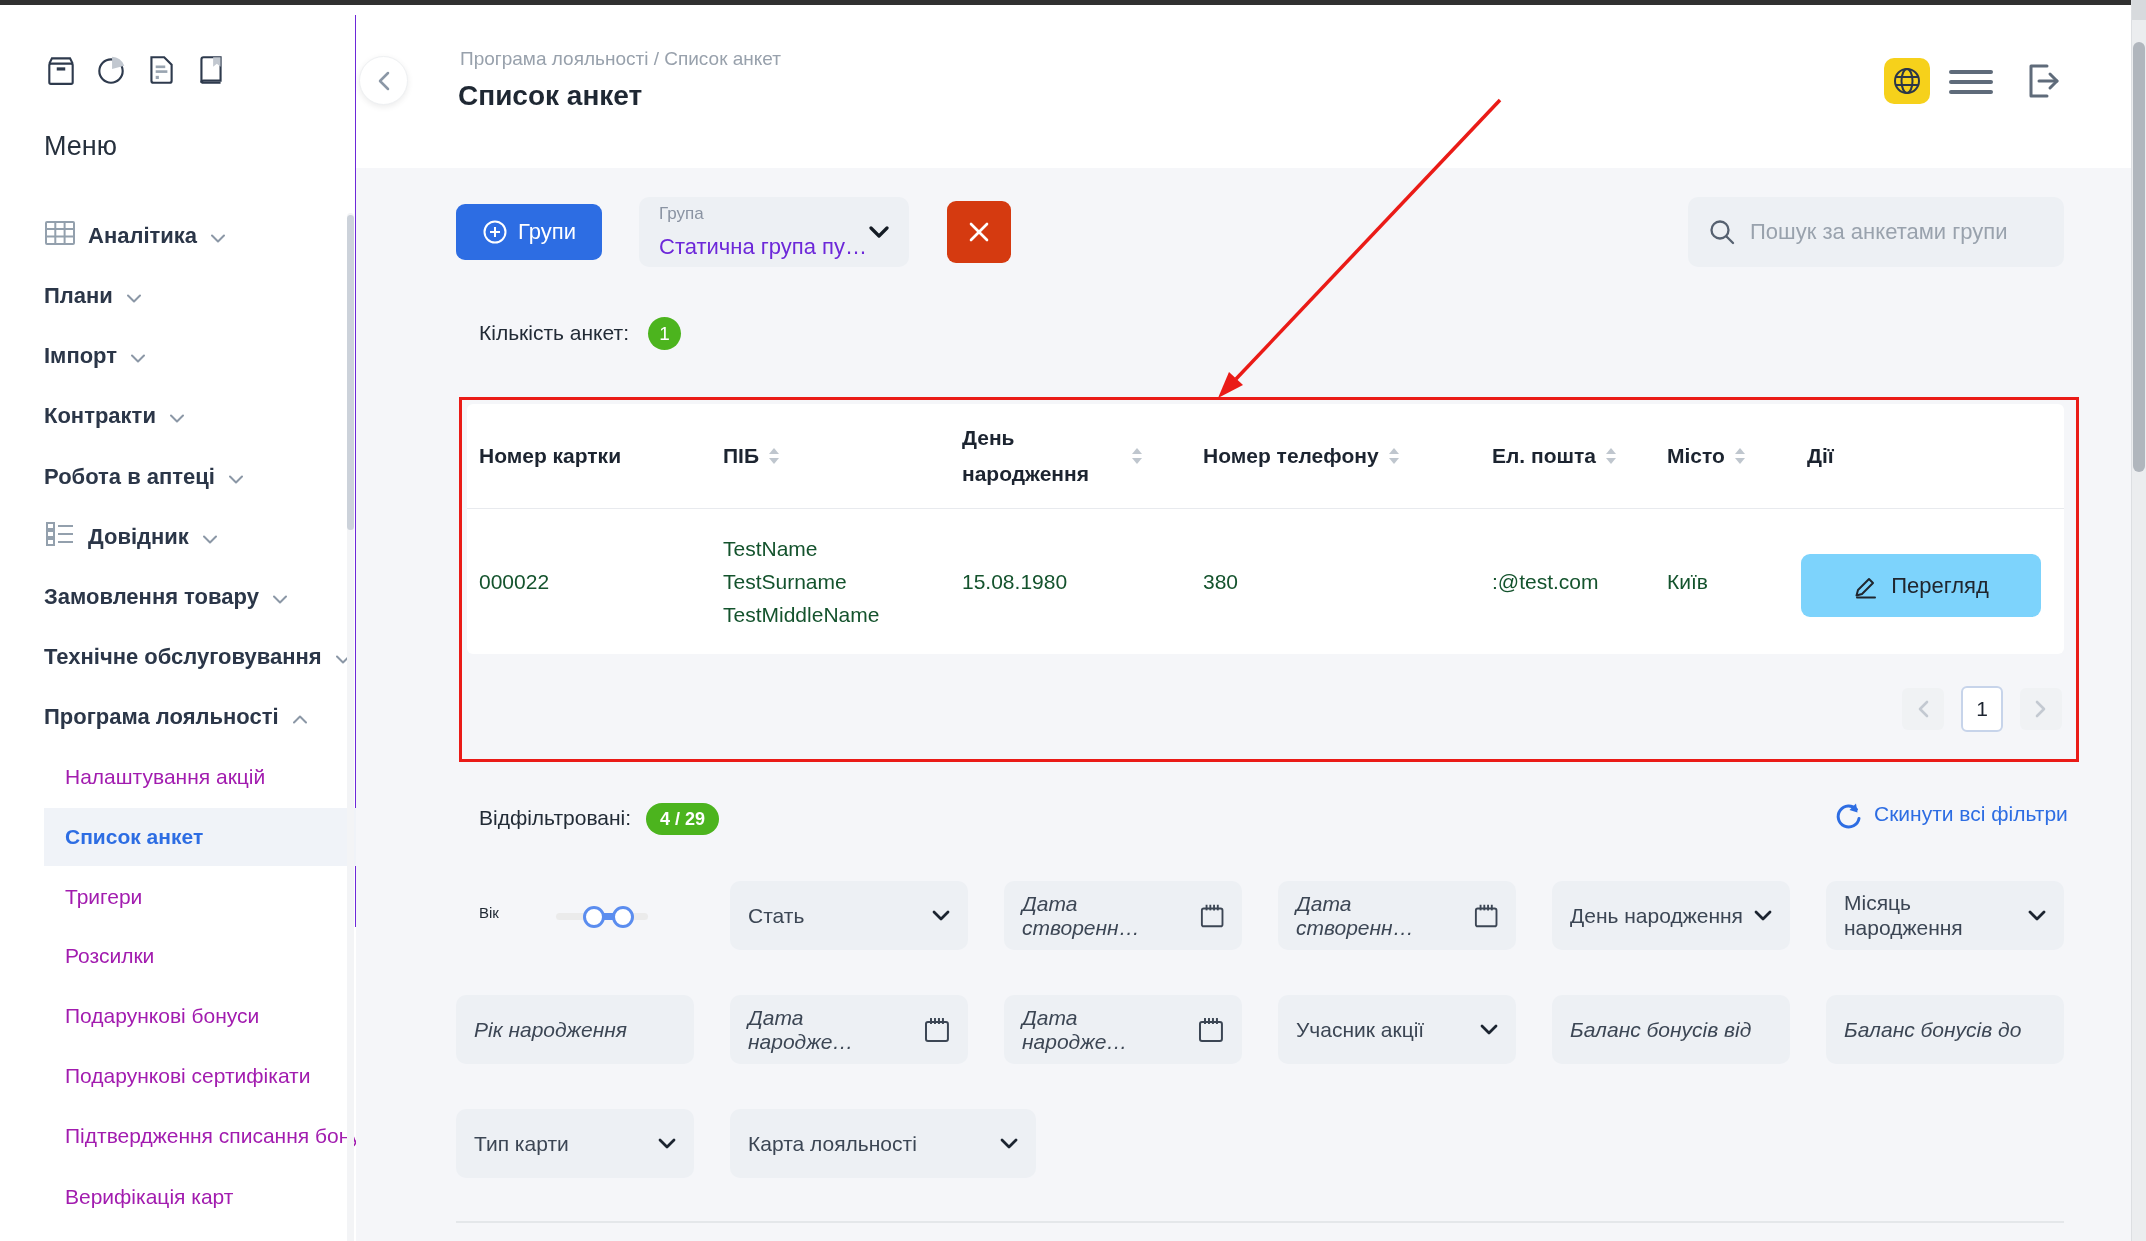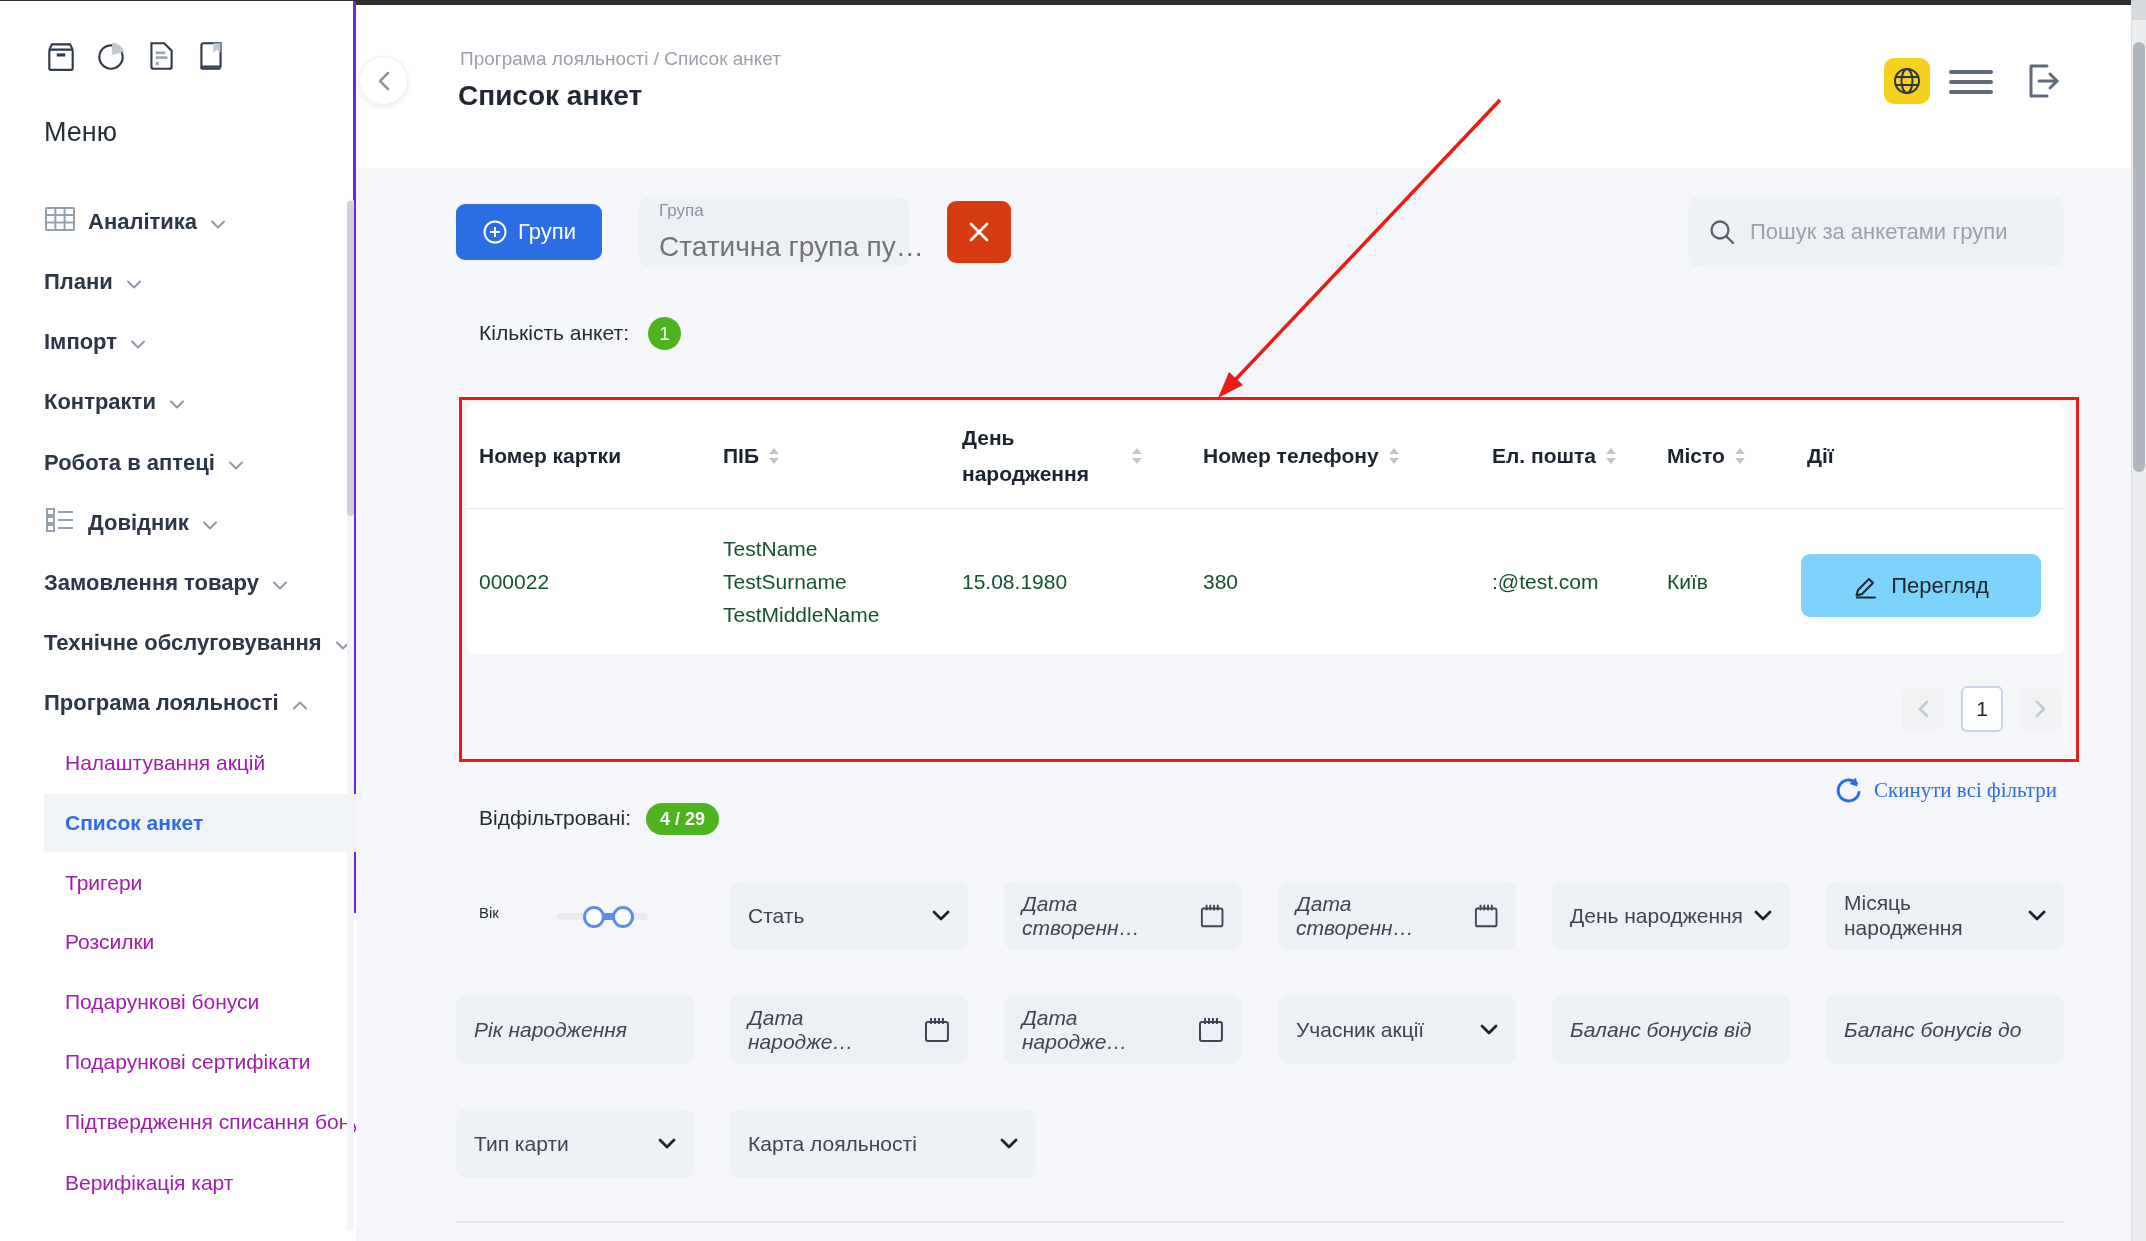--- a/index.html
+++ b/index.html
@@ -4,21 +4,21 @@
 <style>
   html,body{margin:0;padding:0;background:#fff;}
   .root{position:relative;width:2146px;height:1241px;overflow:hidden;background:#fff;
         font-family:"Liberation Sans",sans-serif;color:#2b3648;}
   
   .topbar{position:absolute;left:0;top:0;width:2132px;height:5px;background:#303030;}
   .pg-scroll{position:absolute;right:0;top:0;width:14px;height:1241px;background:#ebedef;border-left:1px solid #dcdfe2;}
   .pg-scroll .cap{position:absolute;left:0;top:0;width:14px;height:20px;background:#d7dadd;}
   .pg-scroll .thumb{position:absolute;left:1px;top:42px;width:12px;height:430px;background:#b0b6bd;border-radius:6px;}
   
-  .sidebar{position:absolute;left:0;top:1px;width:356px;height:912px;background:#fff;border-right:3px solid #6d28d9;box-sizing:border-box;}
+  .sidebar{position:absolute;left:0;top:15px;width:356px;height:912px;background:#fff;border-right:1px solid #6d28d9;box-sizing:border-box;}
   .side-icons{position:absolute;left:44px;top:38px;display:flex;gap:16px;align-items:center;color:#2e3a4d;}
   .menu-title{position:absolute;left:44px;top:116px;font-size:27px;font-weight:500;color:#26303d;}
   .mi{position:absolute;left:44px;height:30px;display:flex;align-items:center;gap:12px;font-size:22px;font-weight:700;color:#2b3648;cursor:pointer;white-space:nowrap;}
   .mi .chev{margin-left:2px;flex:none;}
   .sub{position:absolute;left:44px;width:312px;height:58px;display:flex;align-items:center;padding-left:21px;box-sizing:border-box;font-size:21px;color:#a21caf;cursor:pointer;white-space:nowrap;overflow:hidden;}
   .sub.active{background:#f0f3f8;color:#2d6de3;font-weight:700;}
   .side-scroll{position:absolute;left:347px;top:198px;width:7px;height:1032px;background:#f3f4f6;border-radius:4px;}
   .side-scroll .thumb{position:absolute;left:0;top:2px;width:7px;height:315px;background:#ccd2da;border-radius:4px;}
   
   .hdr-band{position:absolute;left:356px;top:5px;width:1776px;height:163px;background:#fff;}
@@ -27,41 +27,41 @@
   .breadcrumb{position:absolute;left:460px;top:48px;font-size:19px;color:#98a1ac;}
   .page-title{position:absolute;left:458px;top:80px;font-size:28px;font-weight:700;color:#1f2833;}
   .globe-btn{position:absolute;left:1884px;top:58px;width:46px;height:46px;border-radius:10px;background:#f6d11b;display:flex;align-items:center;justify-content:center;cursor:pointer;color:#2b3648;}
   .burger{position:absolute;left:1949px;top:70px;width:44px;height:24px;cursor:pointer;}
   .burger i{position:absolute;left:0;width:44px;height:4px;border-radius:2px;background:#5f6b7a;}
   .logout-btn{position:absolute;left:2021px;top:60px;width:42px;height:42px;cursor:pointer;color:#5f6b7a;}
   
   .groups-btn{position:absolute;left:456px;top:204px;width:146px;height:56px;border-radius:9px;background:#2d6de3;color:#fff;display:flex;align-items:center;justify-content:center;gap:10px;font-size:22px;cursor:pointer;}
   .group-select{position:absolute;left:639px;top:197px;width:270px;height:70px;border-radius:10px;background:#edf0f4;display:flex;align-items:center;justify-content:space-between;padding:0 20px;box-sizing:border-box;cursor:pointer;}
   .gs-label{font-size:17px;color:#8a93a2;margin-bottom:10px;}
-  .gs-value{font-size:28px;color:#737373;white-space:nowrap;}
+  .gs-value{font-size:22px;color:#6d28d9;white-space:nowrap;}
   .xbtn{position:absolute;left:947px;top:201px;width:64px;height:62px;border-radius:9px;background:#d53a10;display:flex;align-items:center;justify-content:center;cursor:pointer;}
   .searchbox{position:absolute;left:1688px;top:197px;width:376px;height:70px;border-radius:10px;background:#edf0f4;display:flex;align-items:center;gap:12px;padding:0 20px;box-sizing:border-box;}
   .searchbox input{flex:1;background:transparent;border:none;outline:none;font-family:"Liberation Sans",sans-serif;font-size:22px;color:#3c4654;}
   .searchbox input::placeholder{color:#99a2ad;}
   .count-label{position:absolute;left:479px;top:321px;font-size:21px;color:#222b36;}
   .count-badge{position:absolute;left:648px;top:317px;width:33px;height:33px;border-radius:50%;background:#4cb41e;color:#fff;display:flex;align-items:center;justify-content:center;font-size:19px;}
   
   .thead{position:absolute;left:467px;top:404px;width:1597px;height:105px;background:#fff;border-radius:6px 6px 0 0;border-bottom:1px solid #e8eaee;display:flex;box-sizing:border-box;}
   .trow{position:absolute;left:467px;top:509px;width:1597px;height:145px;background:#fff;border-radius:0 0 6px 6px;display:flex;box-sizing:border-box;}
   .cell{box-sizing:border-box;padding-left:12px;display:flex;align-items:center;gap:8px;}
   .hcell{font-size:21px;font-weight:700;color:#1c2430;}
   .dcell{font-size:21px;color:#14532d;}
   .name-lines div{line-height:33px;}
   .view-btn{position:absolute;left:1801px;top:554px;width:240px;height:63px;border-radius:9px;background:#7dd3fc;display:flex;align-items:center;justify-content:center;gap:12px;font-size:22px;font-weight:500;color:#20262e;cursor:pointer;}
   .pag-btn{position:absolute;width:42px;height:42px;border-radius:6px;background:#f0f2f4;display:flex;align-items:center;justify-content:center;cursor:pointer;}
   .pag-page{position:absolute;left:1961px;top:686px;width:42px;height:46px;border-radius:6px;background:#fff;border:2px solid #c7d4ea;display:flex;align-items:center;justify-content:center;font-size:21px;color:#1c2430;cursor:pointer;box-sizing:border-box;}
   
   .filtered-label{position:absolute;left:479px;top:806px;font-size:21px;color:#222b36;}
   .filtered-pill{position:absolute;left:646px;top:803px;height:32px;padding:0 14px;border-radius:16px;background:#4cb41e;color:#fff;display:flex;align-items:center;font-size:18px;font-weight:700;}
-  .reset-link{position:absolute;left:1834px;top:776px;display:flex;align-items:center;gap:12px;font-size:21px;color:#2d6de3;cursor:pointer;font-family:Liberation Serif, serif;}
+  .reset-link{position:absolute;left:1834px;top:802px;display:flex;gap:12px;font-size:21px;color:#2d6de3;cursor:pointer;}
   .age-label{position:absolute;left:479px;top:904px;font-size:15px;color:#222b36;}
   .slider-track{position:absolute;left:556px;top:913px;width:92px;height:7px;border-radius:4px;background:#ebebeb;}
   .slider-fill{position:absolute;left:594px;top:913px;width:30px;height:7px;background:#5b8def;}
   .slider-handle{position:absolute;width:22px;height:22px;border-radius:50%;background:#fff;border:3px solid #5b8def;box-sizing:border-box;cursor:pointer;}
   .fbox{position:absolute;height:69px;background:#edf0f4;border-radius:10px;display:flex;align-items:center;padding:0 18px;box-sizing:border-box;font-size:21px;color:#3c4654;cursor:pointer;}
   .fbox.between{justify-content:space-between;}
   .fbox.start{justify-content:flex-start;gap:10px;font-style:italic;}
   .fbox .wrap2{line-height:1.15;}
   .divider{position:absolute;left:456px;top:1221px;width:1608px;height:2px;background:#e4e7ea;}
   

